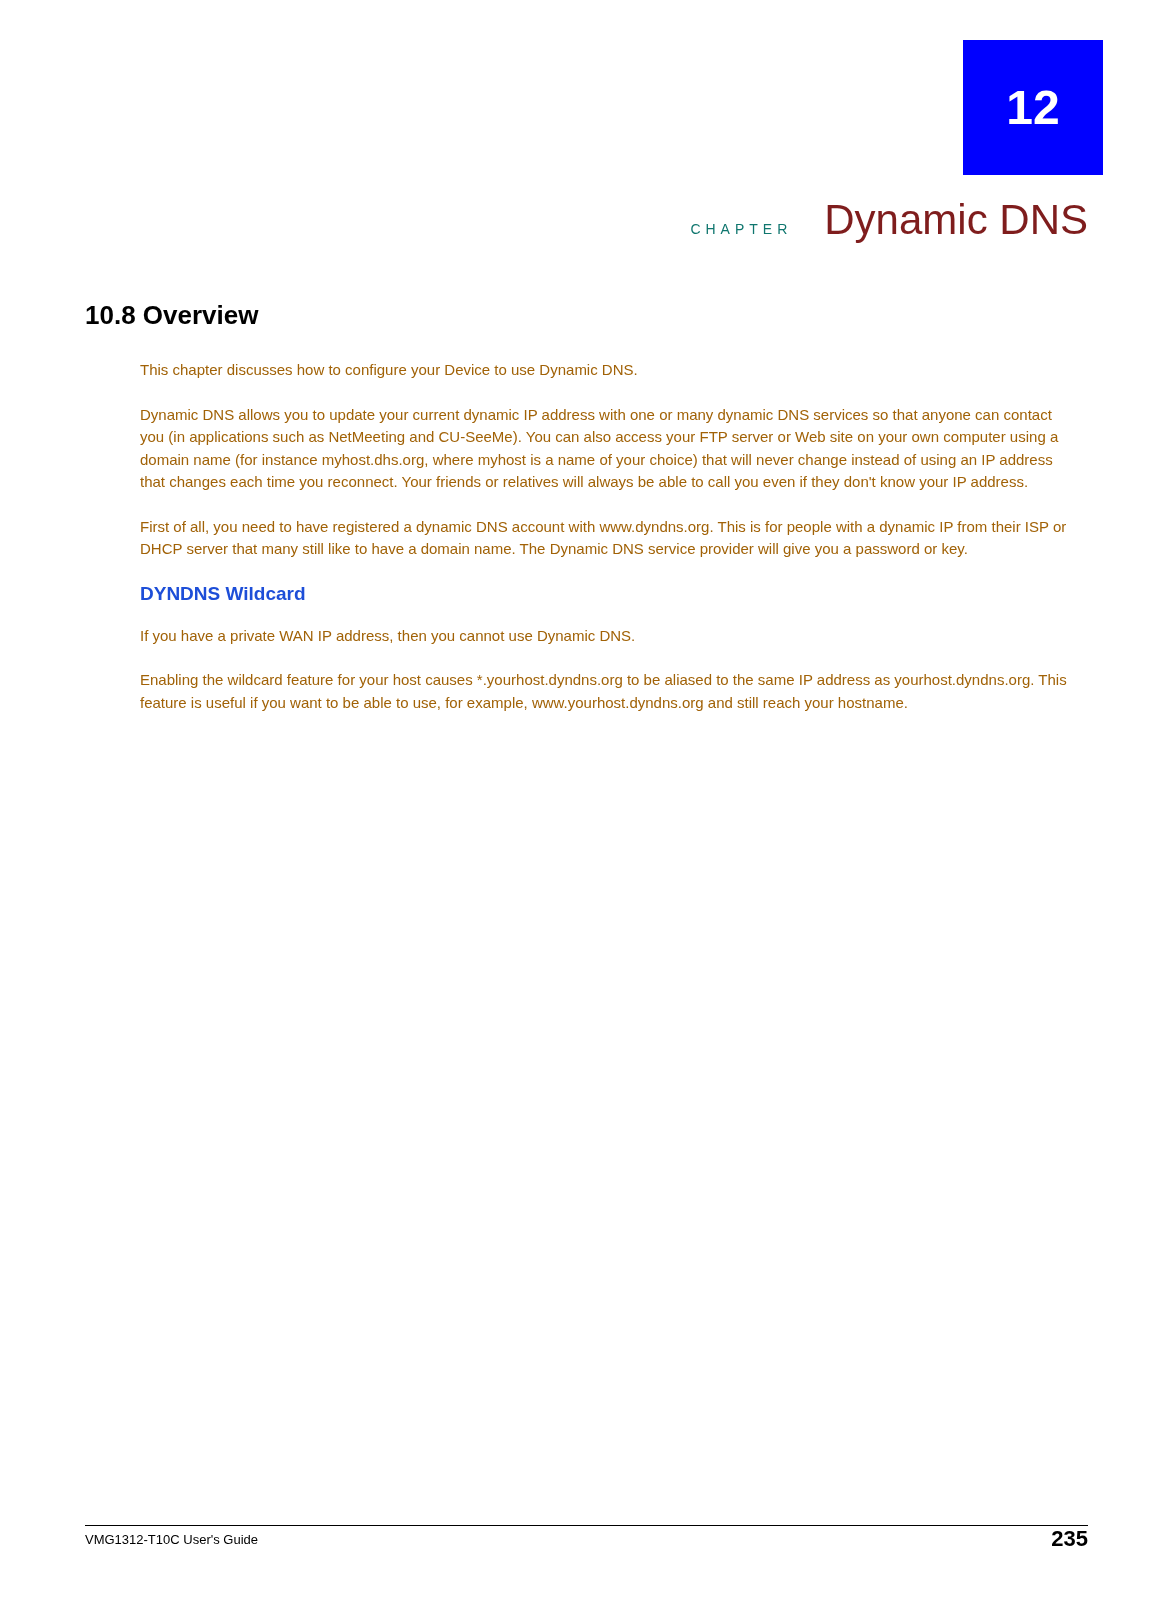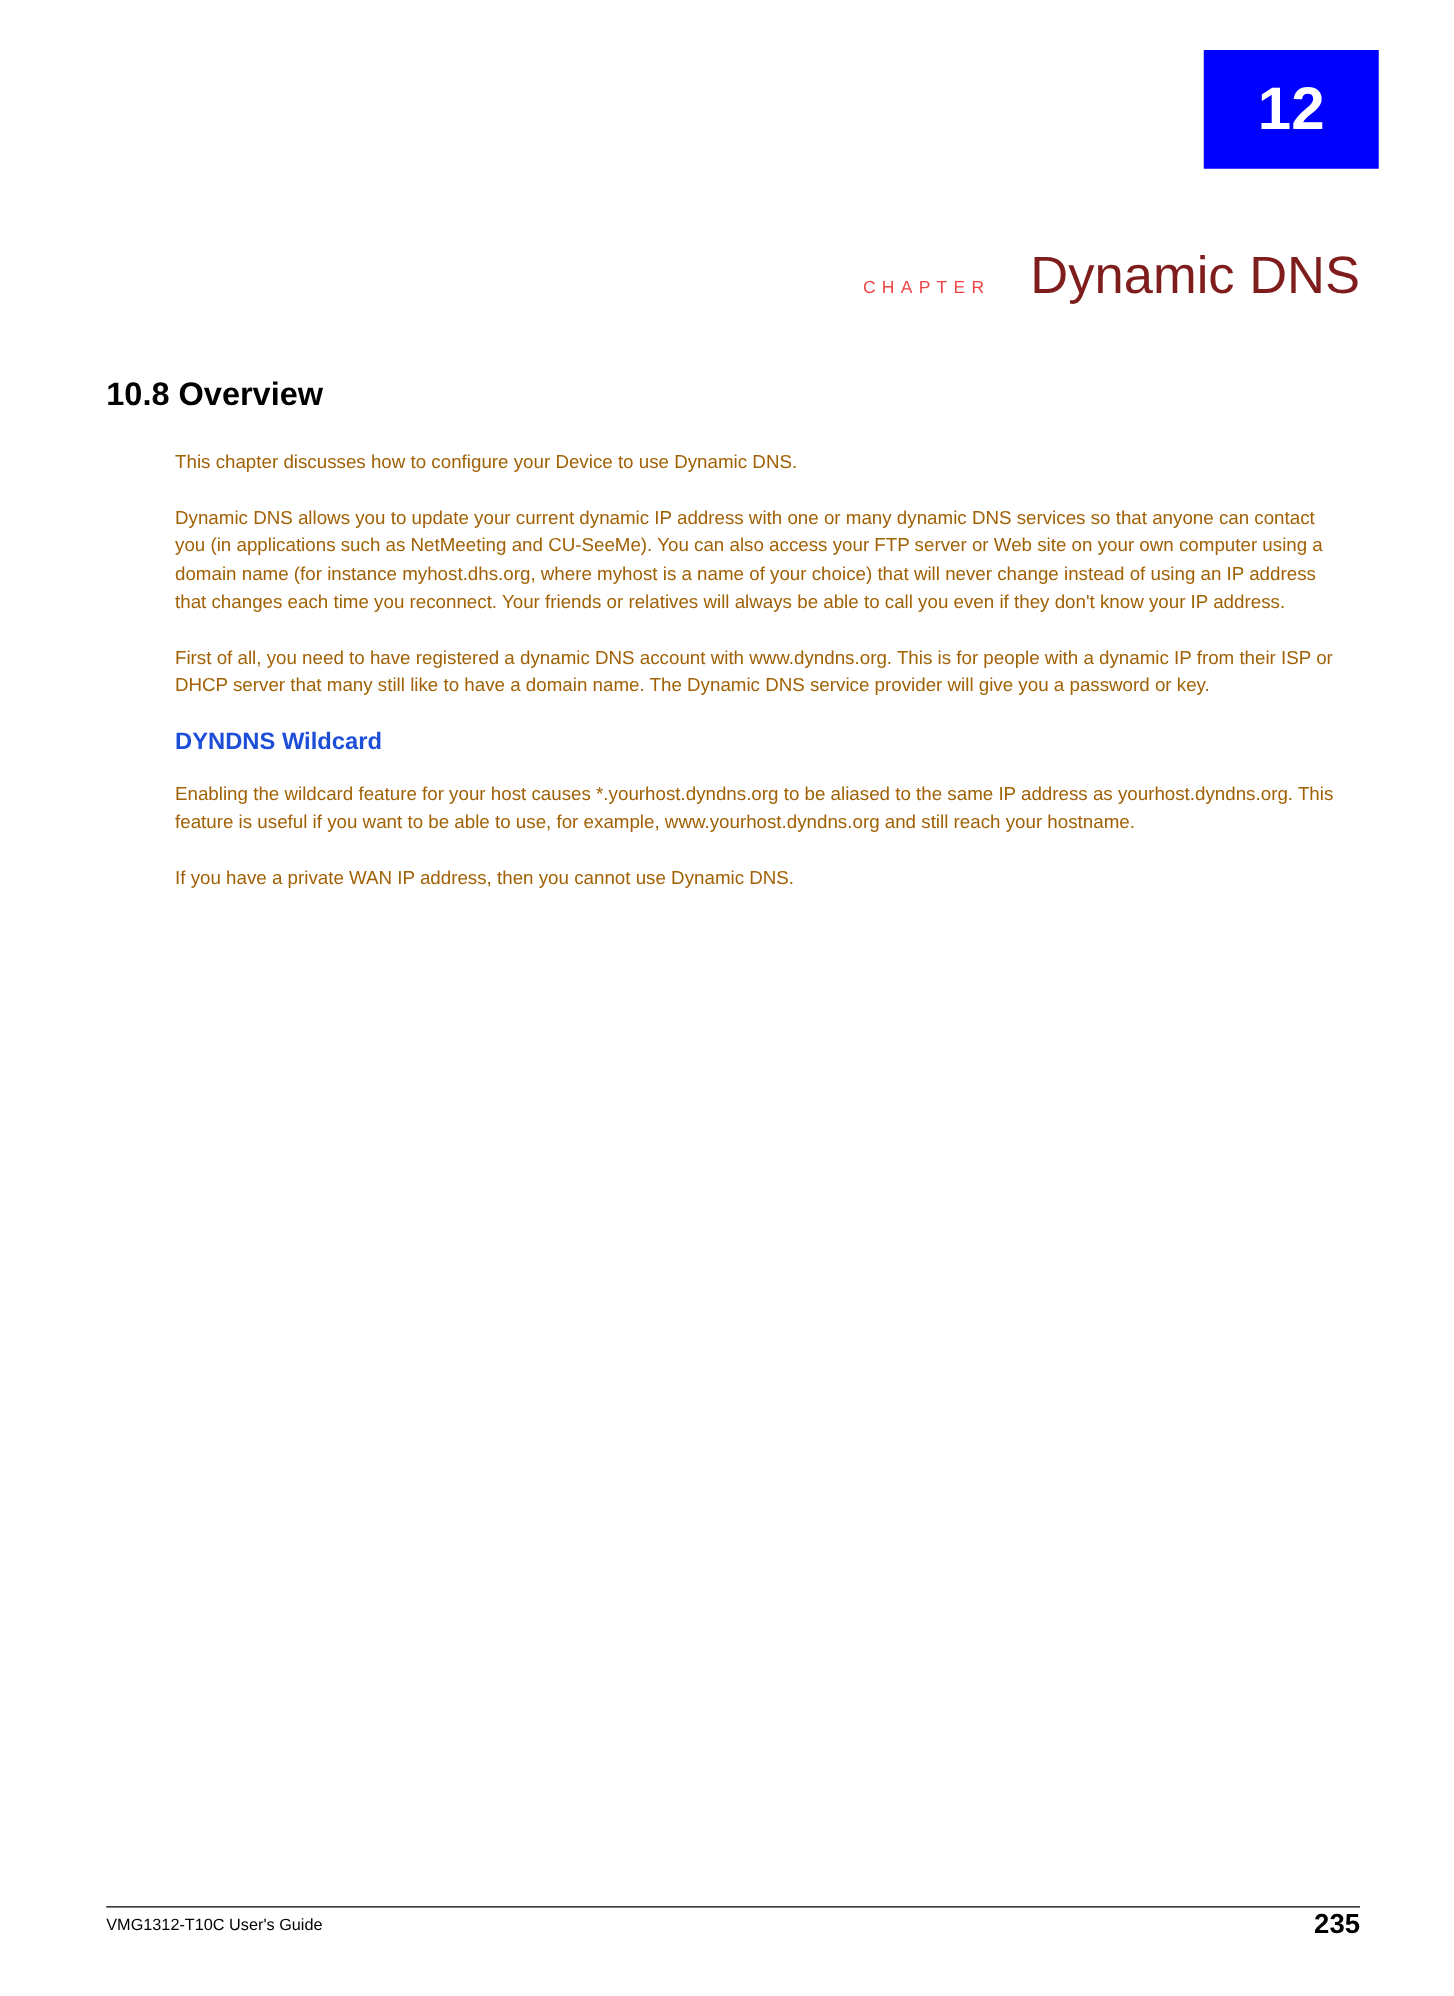--- a/index.html
+++ b/index.html
@@ -13,42 +13,42 @@
       height: 1597px;
       background: #ffffff;
       position: relative;
       color: #000000;
     }
     .chapter-tab {
       position: absolute;
       top: 40px;
       right: 60px;
       width: 140px;
-      height: 95px;
+      height: 135px;
       background: #0000ff;
       display: flex;
       align-items: center;
       justify-content: center;
     }
     .chapter-number {
       color: #ffffff;
       font-size: 48px;
       font-weight: bold;
       font-family: Arial, sans-serif;
     }
     .chapter-label-row {
       position: absolute;
       top: 196px;
       right: 75px;
       display: flex;
       align-items: baseline;
       gap: 32px;
     }
     .chapter-label {
-      color: #ef4444;
+      color: #0f766e;
       font-size: 14px;
       letter-spacing: 5px;
       font-family: Arial, sans-serif;
       margin-top: 12px;
     }
     .chapter-title {
       color: #7f1d1d;
       font-size: 42px;
       font-family: Arial, sans-serif;
       font-weight: normal;
@@ -122,20 +122,20 @@
   <span class="chapter-title">Dynamic DNS</span>
 </div>
 
 <div class="content">
   <h2 class="section-heading">10.8  Overview</h2>
   <p class="body-text">This chapter discusses how to configure your Device to use Dynamic DNS.</p>
   <p class="body-text">Dynamic DNS allows you to update your current dynamic IP address with one or many dynamic DNS services so that anyone can contact you (in applications such as NetMeeting and CU-SeeMe). You can also access your FTP server or Web site on your own computer using a domain name (for instance myhost.dhs.org, where myhost is a name of your choice) that will never change instead of using an IP address that changes each time you reconnect. Your friends or relatives will always be able to call you even if they don't know your IP address.</p>
   <p class="body-text">First of all, you need to have registered a dynamic DNS account with www.dyndns.org. This is for people with a dynamic IP from their ISP or DHCP server that many still like to have a domain name. The Dynamic DNS service provider will give you a password or key.</p>
 
   <h4 class="subsubsection-heading">DYNDNS Wildcard</h4>
+  <p class="body-text">If you have a private WAN IP address, then you cannot use Dynamic DNS.</p>
   <p class="body-text">Enabling the wildcard feature for your host causes *.yourhost.dyndns.org to be aliased to the same IP address as yourhost.dyndns.org. This feature is useful if you want to be able to use, for example, www.yourhost.dyndns.org and still reach your hostname.</p>
-  <p class="body-text">If you have a private WAN IP address, then you cannot use Dynamic DNS.</p>
 </div>
 
 <div class="footer">
   <span class="footer-left">VMG1312-T10C User's Guide</span>
   <span class="footer-right">235</span>
 </div>
 
 </body></html>

